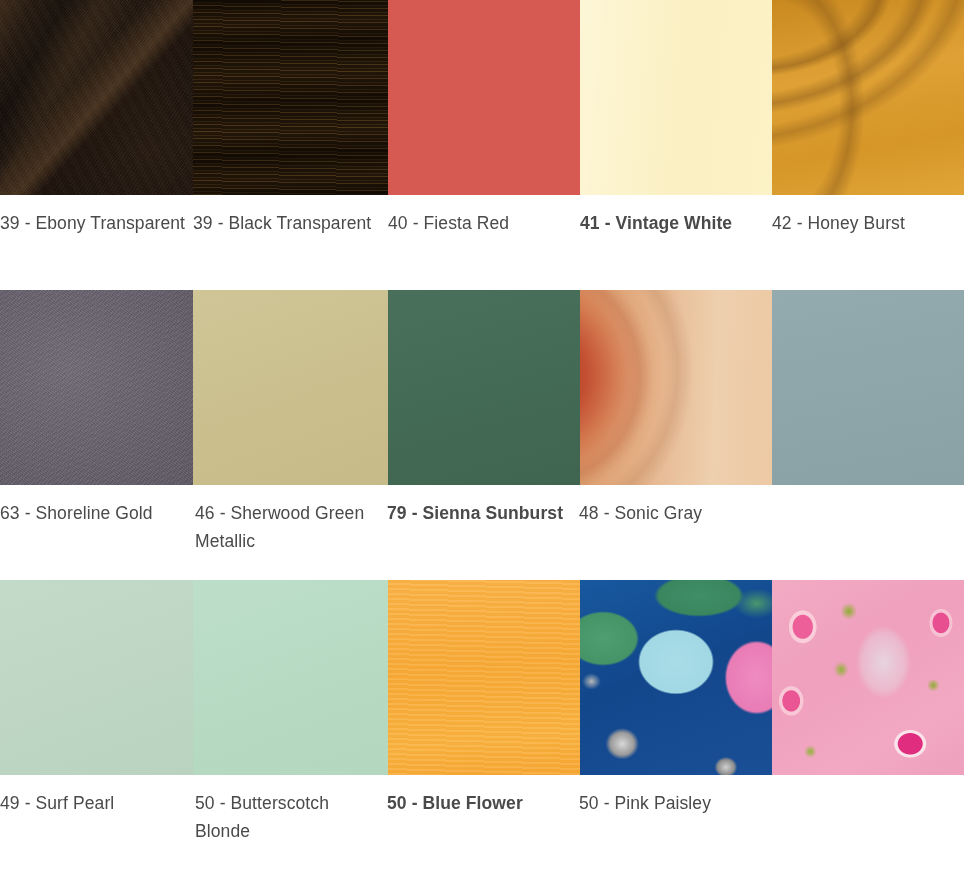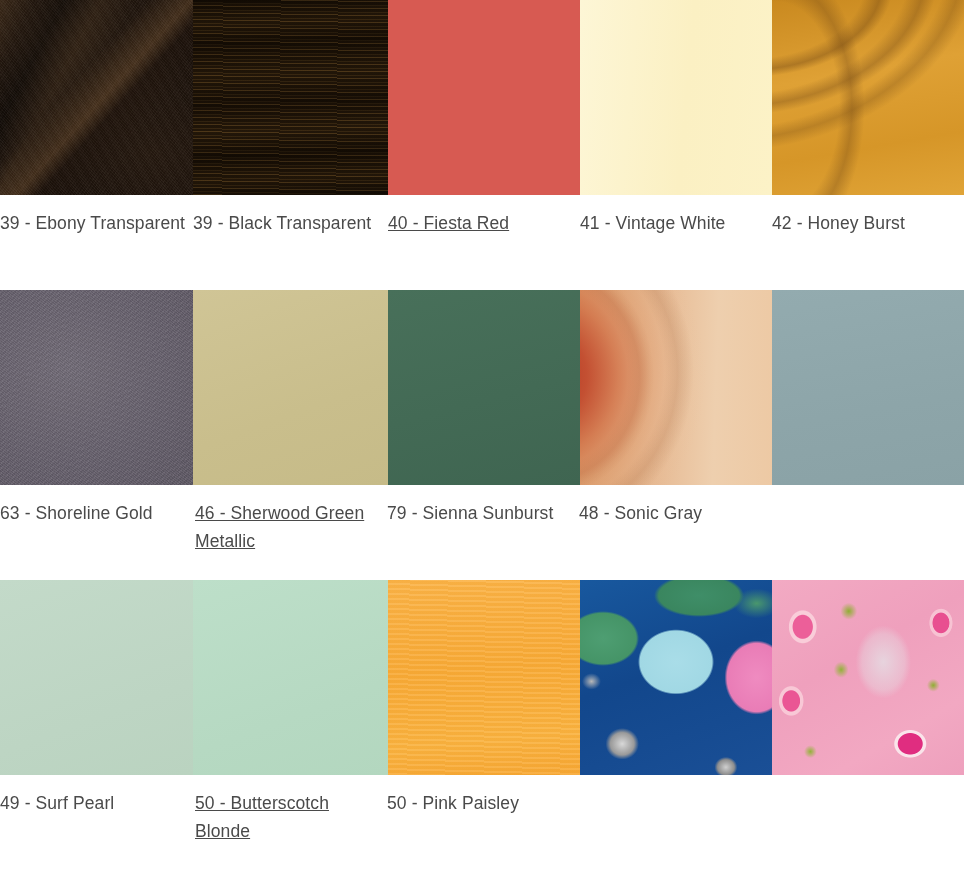--- a/index.html
+++ b/index.html
@@ -55,22 +55,22 @@
     color: #4a4a4a;
     font-weight: 400;
     letter-spacing: 0.1px;
     padding-right: 6px;
     word-wrap: break-word;
   }
 
   
   .col-1 { width: 193px; }
   .col-2 { width: 195px; }
-  .col-3 { width: 192px; text-decoration: underline; }
-  .col-4 { width: 192px; }
+  .col-3 { width: 192px; }
+  .col-4 { width: 192px; font-weight: bold; }
   .col-5 { width: 192px; }
 
   
 
   
   .sw-ebony {
     background-color: #191009;
     background-image:
       linear-gradient(118deg, rgba(120,86,52,0.30) 0%, rgba(120,86,52,0.0) 12%,
                               rgba(0,0,0,0.35) 22%, rgba(92,66,40,0.22) 34%,
@@ -306,17 +306,18 @@
     <div class="swatch-strip">
       <div class="swatch col-1 sw-seafoam"></div>
       <div class="swatch col-2 sw-surf"></div>
       <div class="swatch col-3 sw-butterscotch"></div>
       <div class="swatch col-4 sw-blueflower"></div>
       <div class="swatch col-5 sw-pinkpaisley"></div>
     </div>
     <div class="label-strip">
       <div class="swatch-label col-2">49 - Surf Pearl</div>
       <div class="swatch-label col-3">50 - Butterscotch Blonde</div>
+      <div class="swatch-label col-4">50 - Blue Flower</div>
       <div class="swatch-label col-5">50 - Pink Paisley</div>
     </div>
   </div>
 
 </div>
 
 </body></html>

